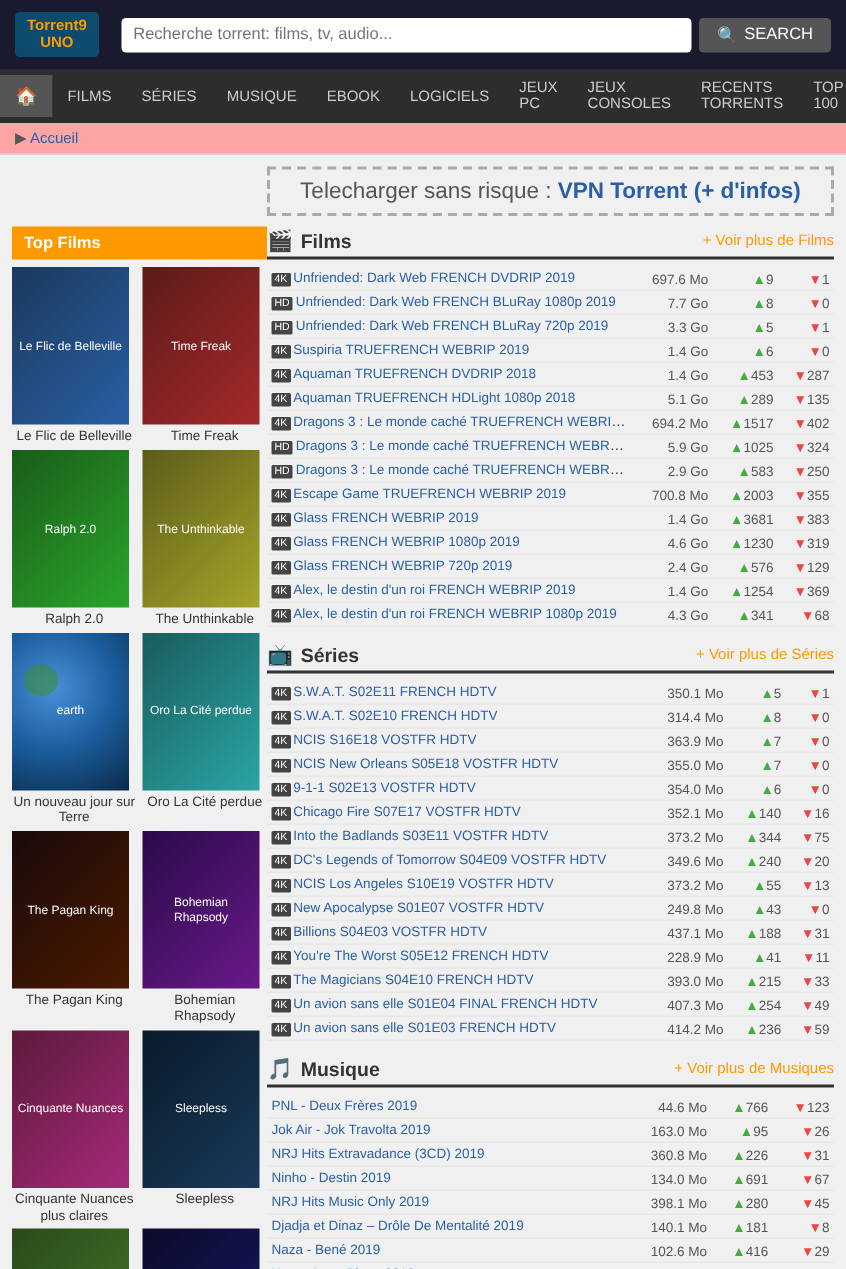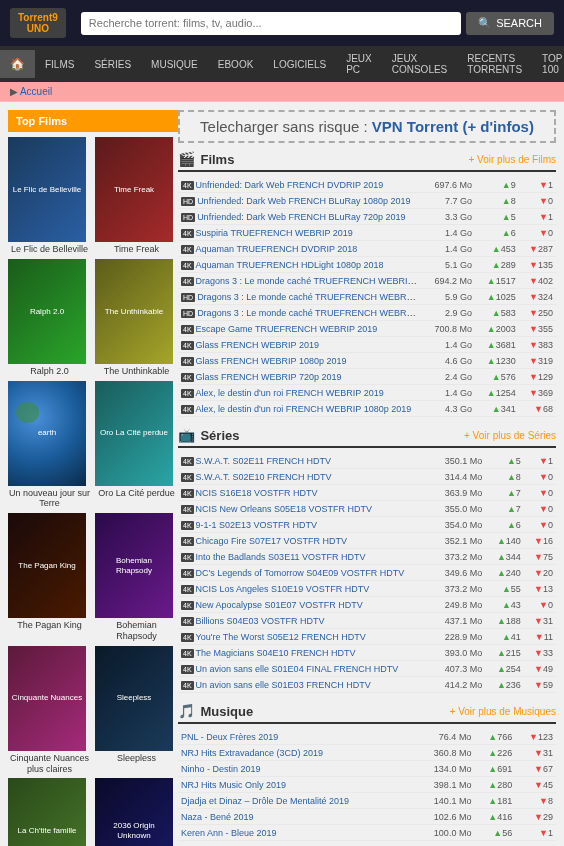--- a/index.html
+++ b/index.html
@@ -1,40 +1,40 @@
 <!DOCTYPE html>
 <html><head>
   <meta charset="utf-8">
   <style>
     * { margin: 0; padding: 0; box-sizing: border-box; }
     body { font-family: Arial, sans-serif; font-size: 11px; background: #f0f0f0; color: #333; width: 564px; }
     
     
     .header { background: #1a1a2e; padding: 8px 10px; display: flex; align-items: center; gap: 15px; }
-    .logo { background: #404040; color: white; font-weight: bold; font-size: 14px; padding: 4px 8px; border-radius: 3px; }
+    .logo { background: #0c4a6e; color: white; font-weight: bold; font-size: 14px; padding: 4px 8px; border-radius: 3px; }
     .logo span { color: #ff9900; font-size: 10px; display: block; text-align: center; }
     .search-bar { flex: 1; display: flex; gap: 5px; }
     .search-bar input { flex: 1; padding: 5px 8px; border: none; border-radius: 3px; font-size: 11px; background: white; }
     .search-btn { background: #555; color: white; border: none; padding: 5px 12px; border-radius: 3px; cursor: pointer; font-size: 11px; display: flex; align-items: center; gap: 4px; }
     
     
     .nav { background: #2d2d2d; display: flex; align-items: center; }
     .nav a { color: #ccc; text-decoration: none; padding: 7px 10px; font-size: 10px; display: block; }
     .nav a.home { background: #555; color: white; font-size: 12px; }
     
     
     .breadcrumb { padding: 4px 10px; font-size: 10px; color: #555; background: #fca5a5; border-bottom: 1px solid #ccc; }
     .breadcrumb a { color: #2a5fa5; text-decoration: none; }
     
     
     .main { display: flex; gap: 0; padding: 8px; }
     
     
     .sidebar { width: 170px; flex-shrink: 0; }
-    .sidebar-title { background: #ff9900; color: white; padding: 5px 8px; font-weight: bold; font-size: 11px; margin-bottom: 5px; }
+    .sidebar-title { background: #ff9900; color: white; padding: 5px 8px; font-weight: bold; font-size: 11px; margin-bottom: 5px; margin-top: 40px; }
     .movie-grid { display: grid; grid-template-columns: 1fr 1fr; gap: 4px; margin-bottom: 5px; }
     .movie-item { text-align: center; }
     .movie-thumb { width: 78px; height: 105px; background: #ccc; display: block; font-size: 8px; overflow: hidden; position: relative; }
     .movie-label { font-size: 9px; color: #333; margin-top: 2px; line-height: 1.2; }
     
     
     .content { flex: 1; min-width: 0; }
     
     
     .vpn-banner { border: 2px dashed #aaa; text-align: center; padding: 6px; margin-bottom: 8px; font-size: 15px; color: #555; }
@@ -596,26 +596,38 @@
           <span>Musique</span>
         </div>
         <a href="#" class="section-more">+ Voir plus de Musiques</a>
       </div>
       <table class="torrent-table">
         <tbody id="musique-tbody">
             <tr>
       <td class="name-col">
         <a href="#">PNL - Deux Frères 2019</a>
       </td>
-      <td class="size-col">76.4 Mo</td>
+      <td class="size-col">44.6 Mo</td>
       <td class="num-col">
         <span class="arrow-up">▲</span>766
       </td>
       <td class="num-col">
         <span class="arrow-down">▼</span>123
+      </td>
+    </tr>
+            <tr>
+      <td class="name-col">
+        <a href="#">Jok Air - Jok Travolta 2019</a>
+      </td>
+      <td class="size-col">163.0 Mo</td>
+      <td class="num-col">
+        <span class="arrow-up">▲</span>95
+      </td>
+      <td class="num-col">
+        <span class="arrow-down">▼</span>26
       </td>
     </tr>
             <tr>
       <td class="name-col">
         <a href="#">NRJ Hits Extravadance (3CD) 2019</a>
       </td>
       <td class="size-col">360.8 Mo</td>
       <td class="num-col">
         <span class="arrow-up">▲</span>226
       </td>

